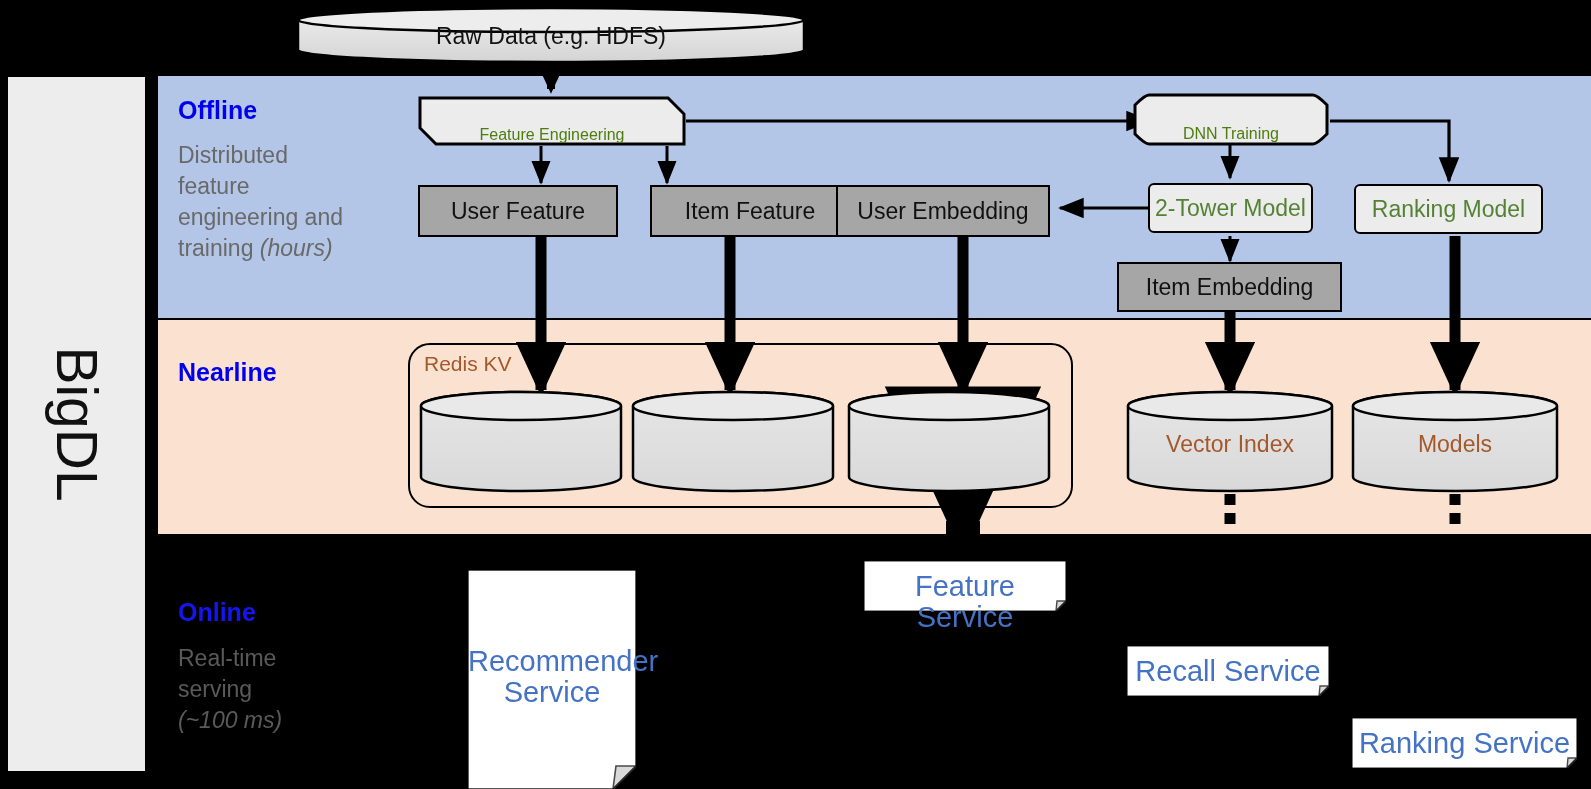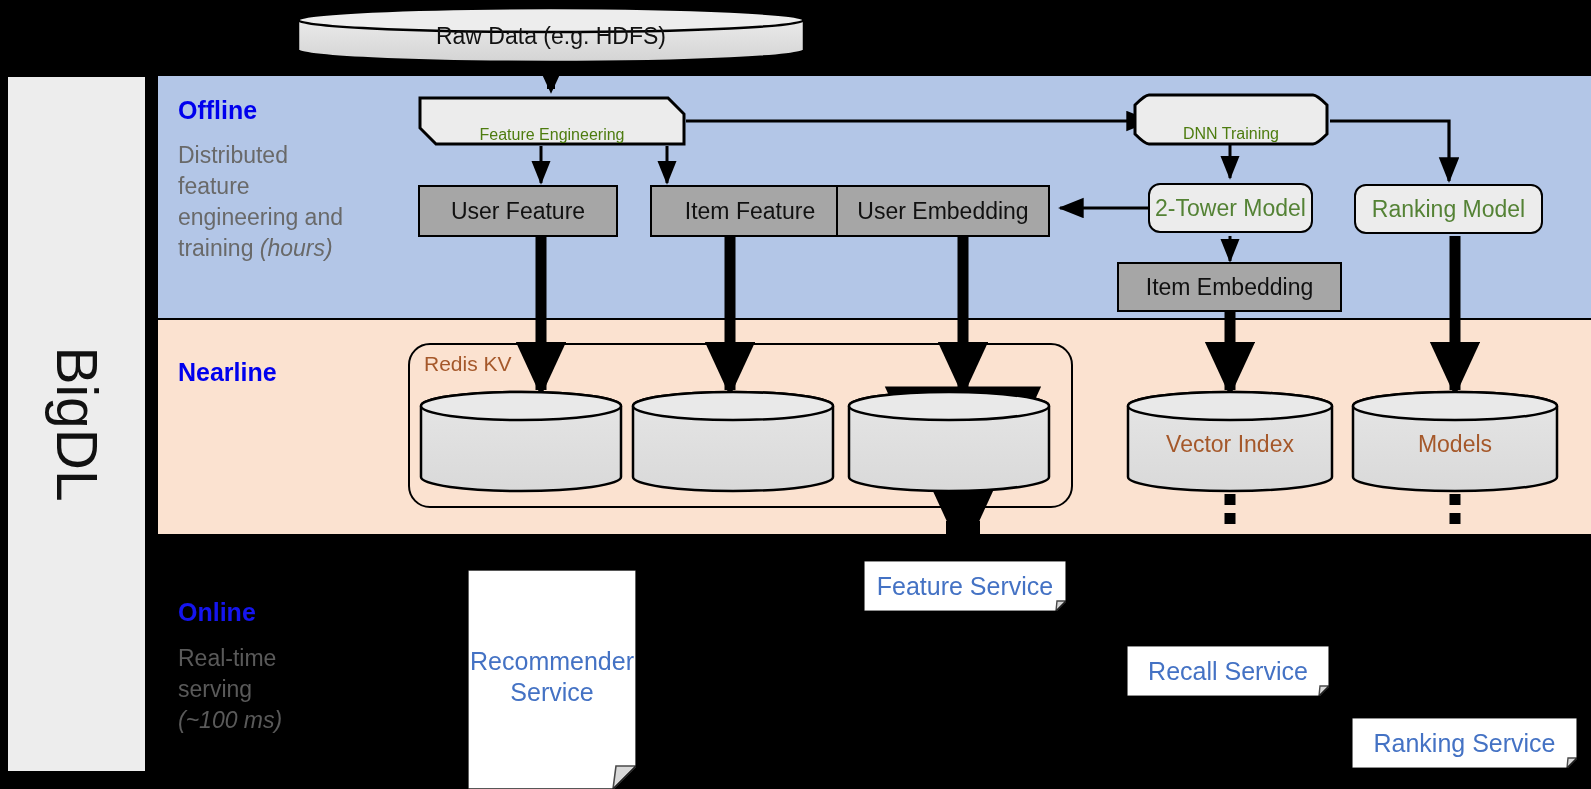--- a/index.html
+++ b/index.html
@@ -43,38 +43,38 @@
   
   .doc-shape{border:none;background:transparent;}
   .doc-shape svg{position:absolute;left:0;top:0;}
   .doc-shape .lbl{position:relative;z-index:2;width:100%;}
 
   
   .card-shape{border:none;background:transparent;}
   .card-shape svg{position:absolute;left:0;top:0;}
   .card-shape .lbl{position:relative;z-index:2;width:100%;}
 
-  .round-box{border-radius:12px;}
+  .round-box{border-radius:6px;}
 
   
   .cyl{position:absolute;}
   .cyl svg{position:absolute;left:0;top:0;}
   .cyl .cyl-label{position:absolute;left:0;width:100%;text-align:center;
        z-index:3;font-size:23px;}
 
   
   #redis-box{position:absolute;left:408px;top:343px;width:665px;height:165px;
        border:2.5px solid #000;border-radius:22px;box-sizing:border-box;background:transparent;}
   #redis-label{position:absolute;left:424px;top:352px;color:#a5582a;font-size:21px;}
 
   
   .note{position:absolute;}
   .note svg{position:absolute;left:0;top:0;}
   .note .n-lbl{position:absolute;left:0;width:100%;text-align:center;z-index:3;
-       color:#4472c4;font-size:25px;line-height:31px;}
+       color:#4472c4;font-size:29px;line-height:31px;}
 
   
   .conn{position:absolute;left:0;top:0;width:1591px;height:789px;
         pointer-events:none;}
 </style>
 </head>
 <body>
 
 <div id="stage">
 

